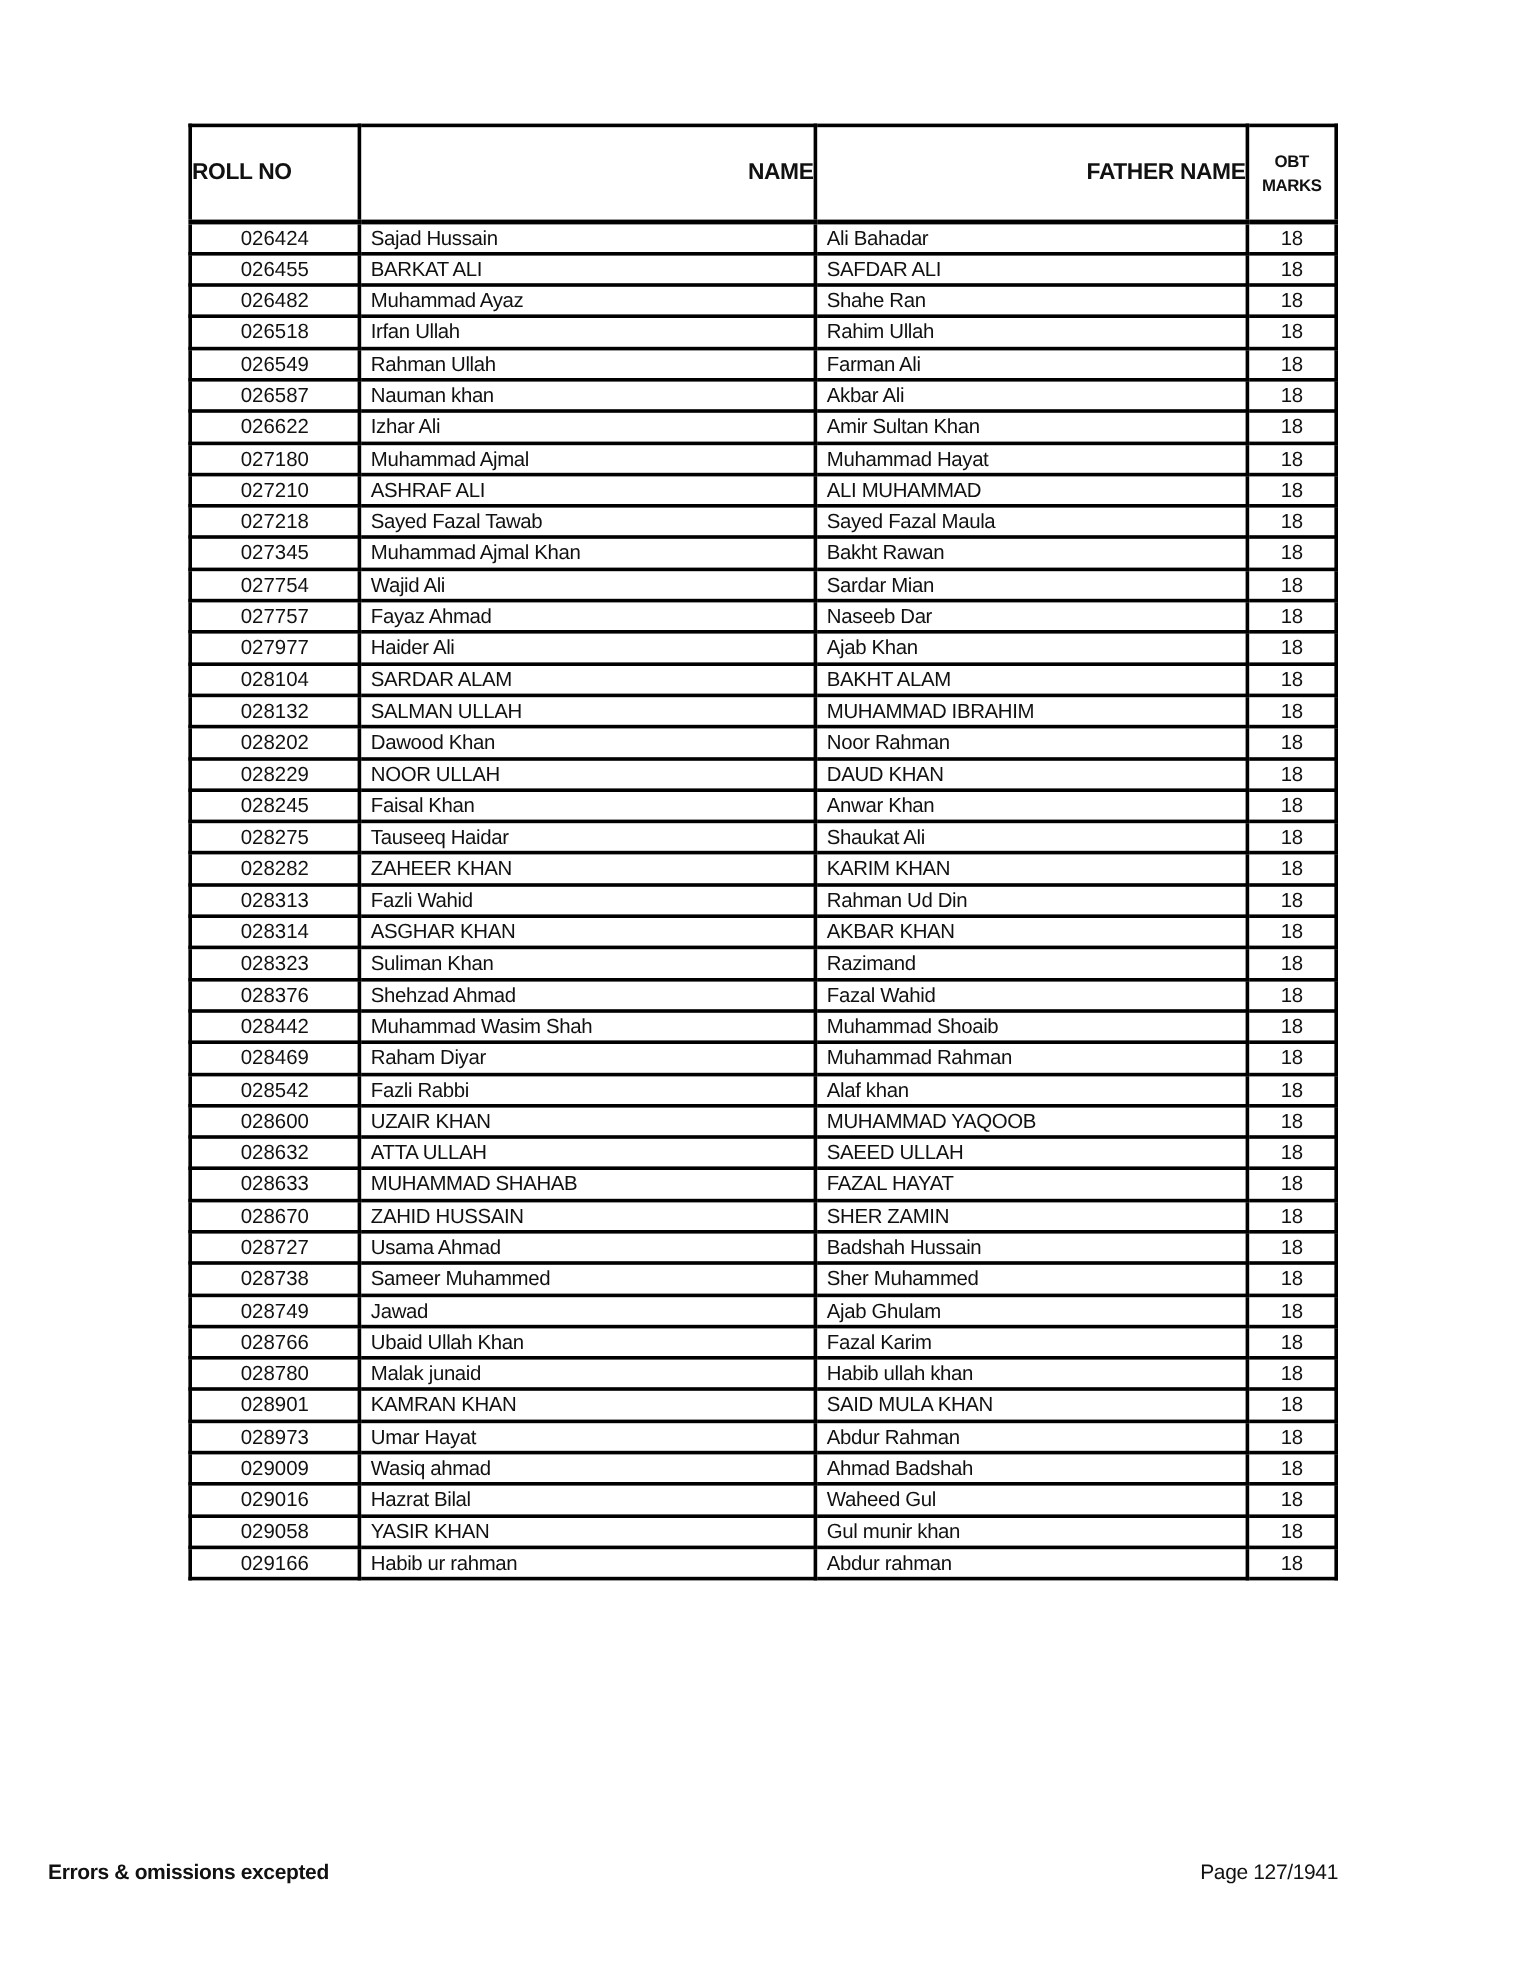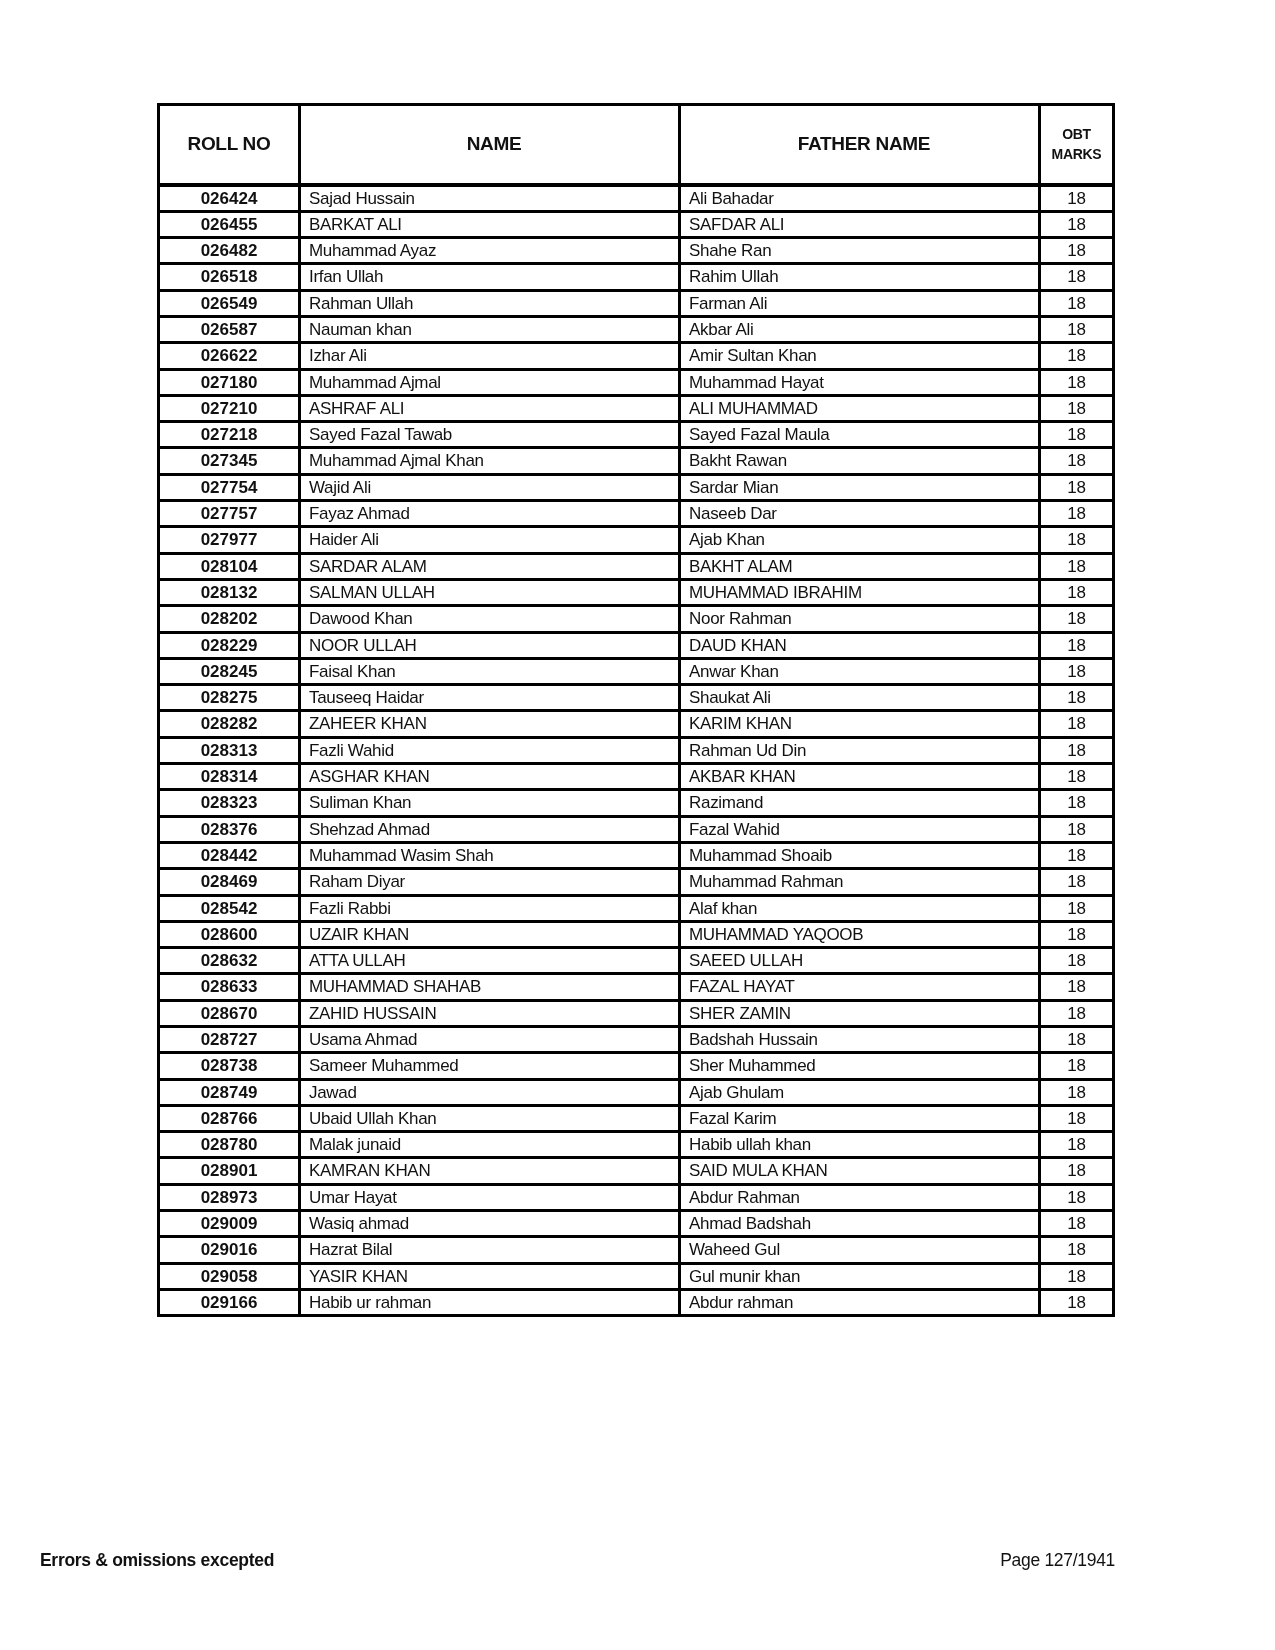--- a/index.html
+++ b/index.html
@@ -28,36 +28,36 @@
     overflow:hidden;
     white-space:nowrap;
     letter-spacing:-0.3px;
   }
   thead th {
     height:80px;
     font-size:19px;
     font-weight:bold;
     border-bottom-width:4px;
   }
-  th.h-roll { text-align:center; }
-  th.h-name, th.h-father { text-align:center; padding-left:9px; }
+  th.h-roll { text-align:left; }
+  th.h-name, th.h-father { text-align:right; padding-left:9px; }
   th.h-marks {
     text-align:center;
     font-size:14px;
     white-space:normal;
     line-height:1.45;
     padding:0 4px;
   }
   tbody td {
     height:23.3px;
     font-size:17px;
     padding:0;
     line-height:23.3px;
   }
-  td.roll  { text-align:center; font-weight:bold; letter-spacing:0; }
+  td.roll  { text-align:center; font-weight:normal; letter-spacing:0; }
   td.name, td.father { text-align:left; padding-left:8px; }
   td.marks { text-align:center; }
   .footer {
     position:absolute;
     left:0; top:1550px;
     width:1275px;
     height:30px;
     font-size:17.5px;
   }
   .footer-note {

